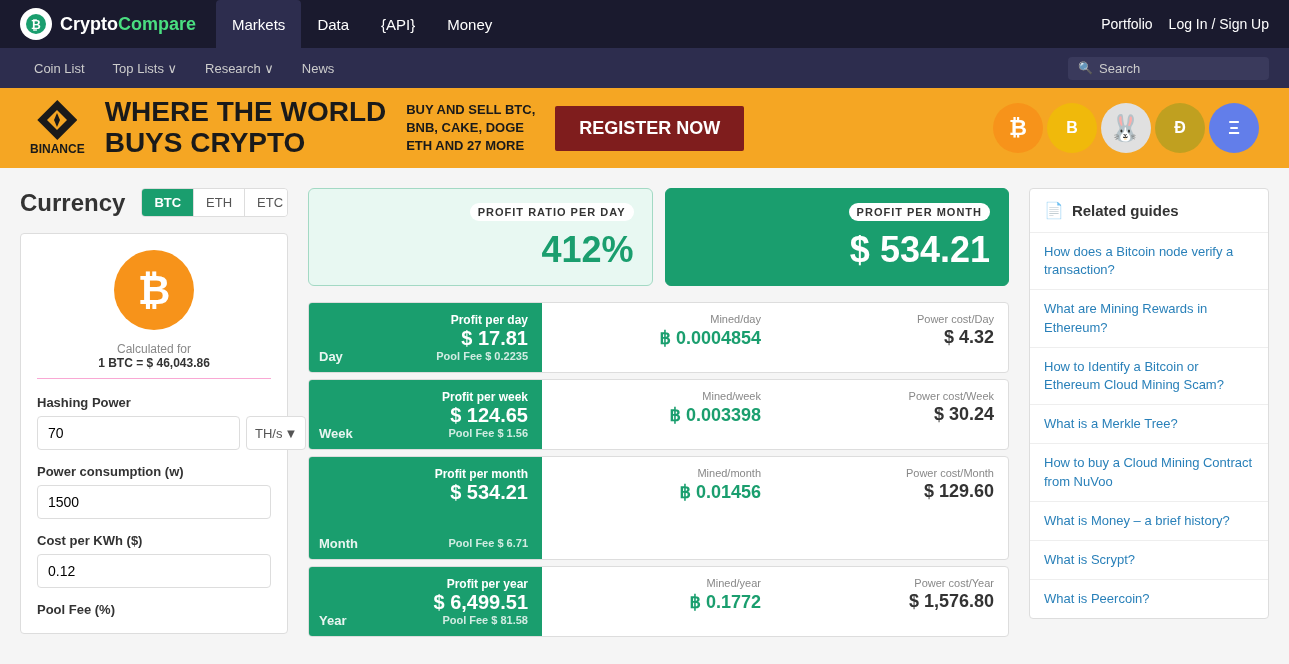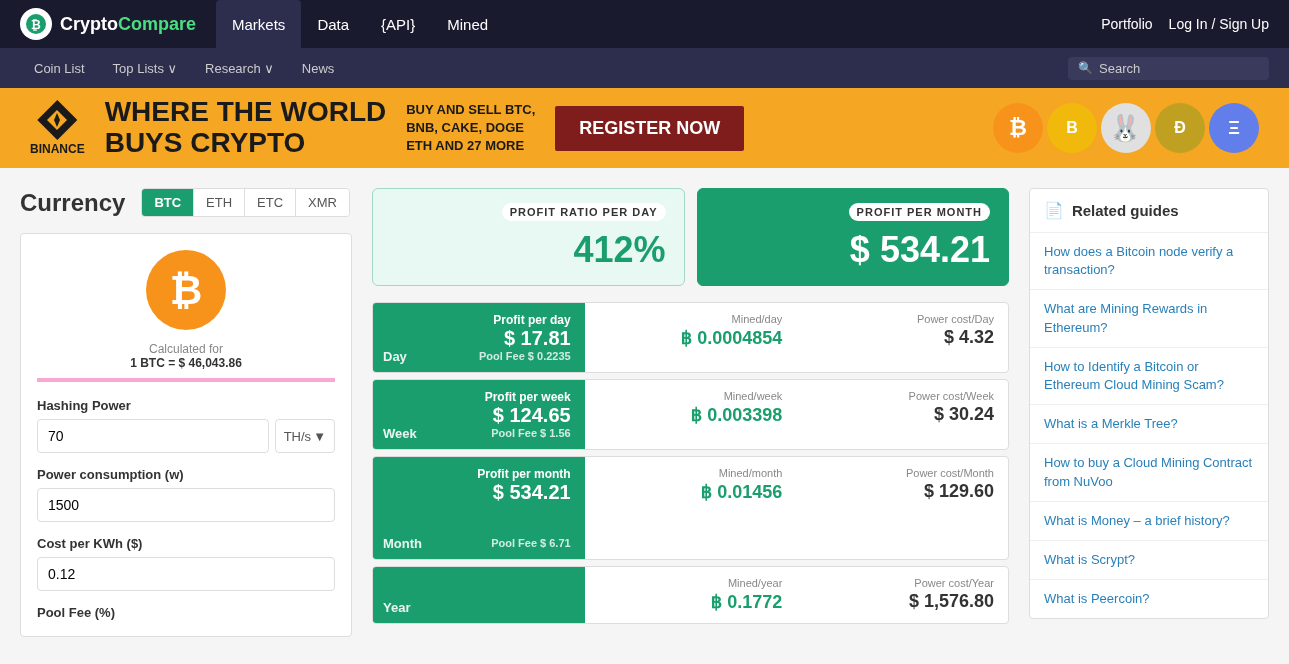--- a/index.html
+++ b/index.html
@@ -155,21 +155,21 @@
     
     .main-content {
       display: flex;
       padding: 20px 20px;
       gap: 20px;
       max-width: 1289px;
     }
 
     
     .left-panel {
-      width: 332px;
+      width: 268px;
       flex-shrink: 0;
     }
     .currency-header {
       display: flex;
       align-items: center;
       margin-bottom: 16px;
       gap: 16px;
     }
     .currency-title {
       font-size: 24px;
@@ -212,21 +212,21 @@
       color: white;
       font-weight: bold;
       margin: 0 auto 12px;
     }
     .calc-rate {
       text-align: center;
       color: #888;
       font-size: 12px;
       margin-bottom: 16px;
       padding-bottom: 8px;
-      border-bottom: 4px solid #f9a8d4;
+      border-bottom: 1px solid #f9a8d4;
     }
     .calc-rate strong { color: #333; font-size: 12px; }
 
     .field-label {
       font-size: 13px;
       font-weight: bold;
       color: #333;
       margin-bottom: 6px;
     }
     .field-row {
@@ -397,21 +397,21 @@
       </svg>
     </div>
     <div class="logo-text">
       Crypto<span>Compare</span>
     </div>
   </div>
   <div class="top-nav-links">
     <a class="top-nav-item active">Markets</a>
     <a class="top-nav-item">Data</a>
     <a class="top-nav-item">{API}</a>
-    <a class="top-nav-item">Mined</a>
+    <a class="top-nav-item">Money</a>
   </div>
   <div class="top-nav-right">
     <a>Portfolio</a>
     <a>Log In / Sign Up</a>
   </div>
 </div>
 
 <div class="sub-nav">
   <a class="sub-nav-item">Coin List</a>
   <a class="sub-nav-item">Top Lists ∨</a>
@@ -555,20 +555,25 @@
       <div class="data-cell-label">Mined/month</div>
       <div class="data-cell-value">฿ 0.01456</div>
     </div>
     <div class="data-cell" style="text-align:right;">
       <div class="data-cell-label">Power cost/Month</div>
       <div class="data-cell-value dark">$ 129.60</div>
     </div>
   </div>
         <div class="data-row">
     <div class="data-cell label-cell" style="position: relative;">
+      <div>
+        <div style="font-size:12px;">Profit per year</div>
+        <div style="font-size:20px;font-weight:bold;">$ 6,499.51</div>
+        <div style="font-size:11px;opacity:0.8;">Pool Fee $ 81.58</div>
+      </div>
       <div style="position:absolute;margin-left:-60px;margin-top:30px;"></div>
     <div style="position: absolute; bottom: 8px; left: 10px; font-size: 13px; opacity: 0.9; font-weight: bold;">Year</div>
           </div>
     <div class="data-cell" style="text-align:right;">
       <div class="data-cell-label">Mined/year</div>
       <div class="data-cell-value">฿ 0.1772</div>
     </div>
     <div class="data-cell" style="text-align:right;">
       <div class="data-cell-label">Power cost/Year</div>
       <div class="data-cell-value dark">$ 1,576.80</div>

